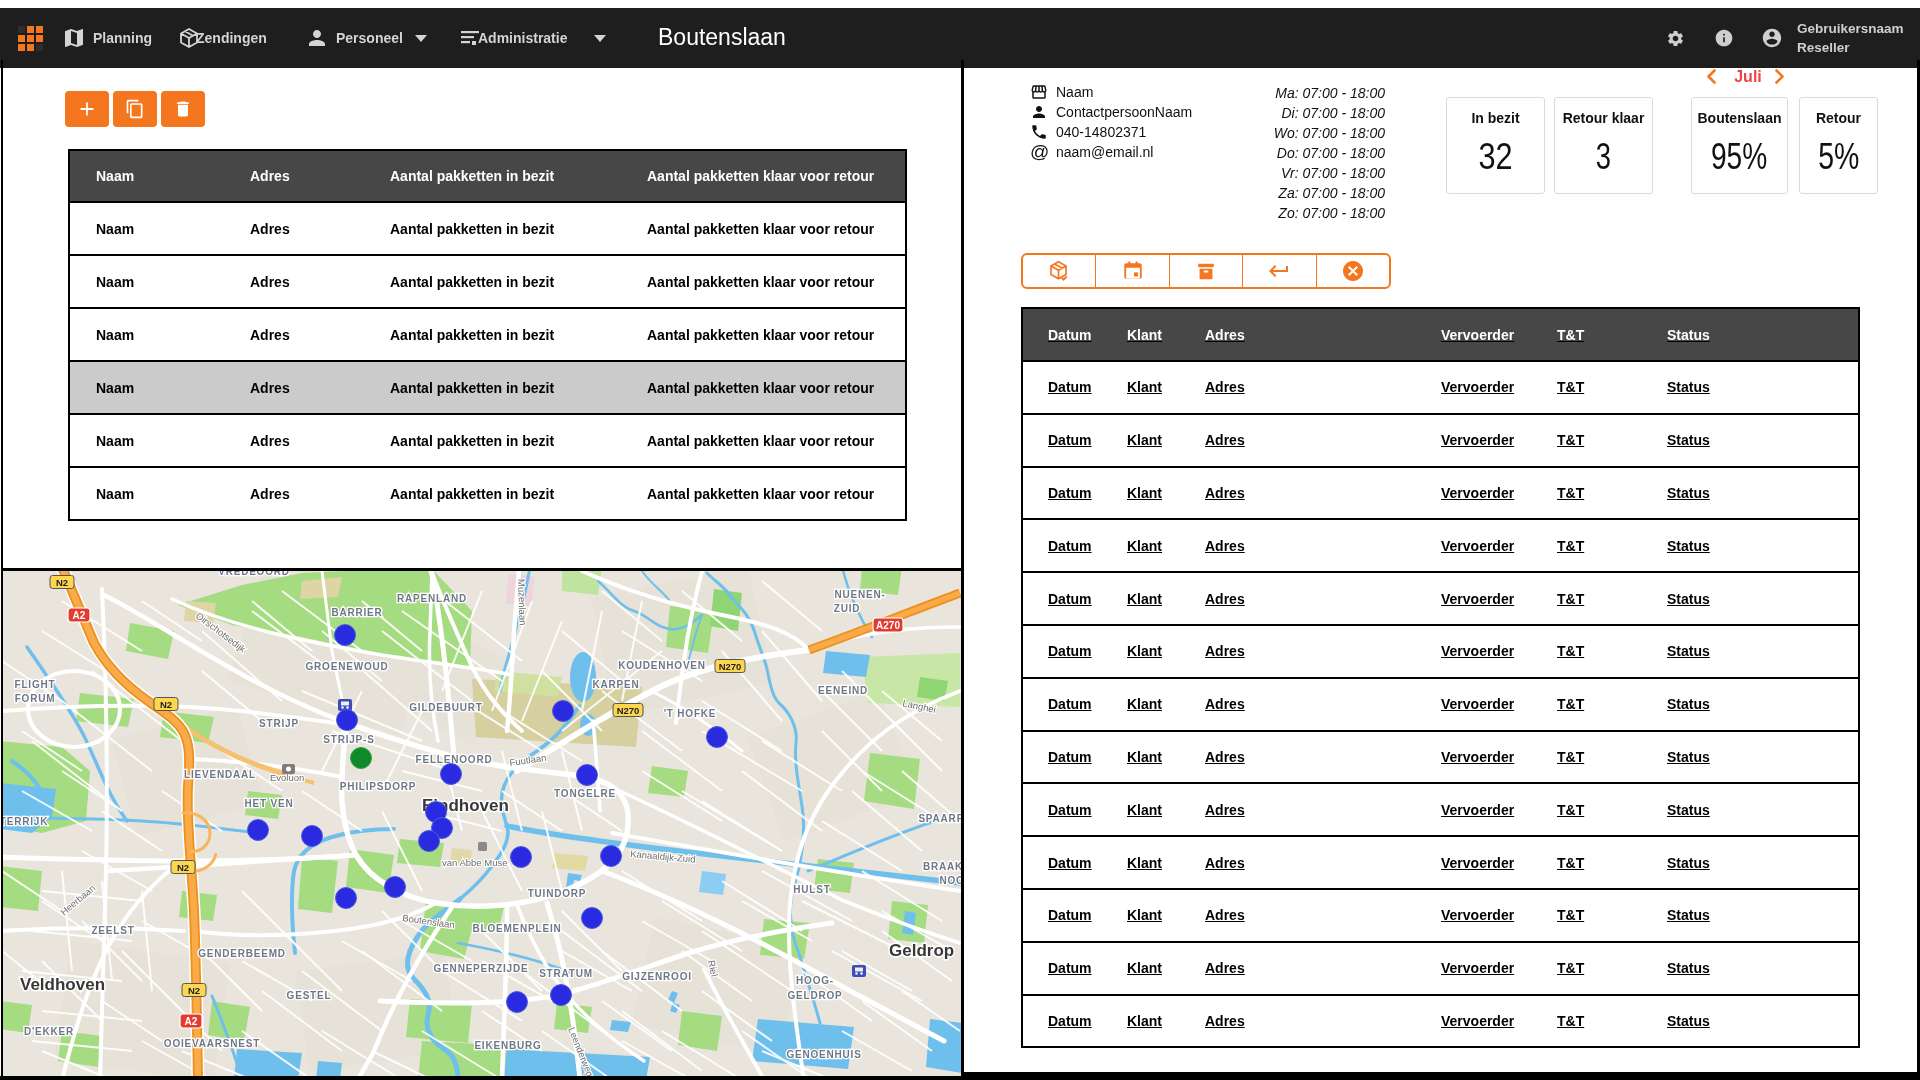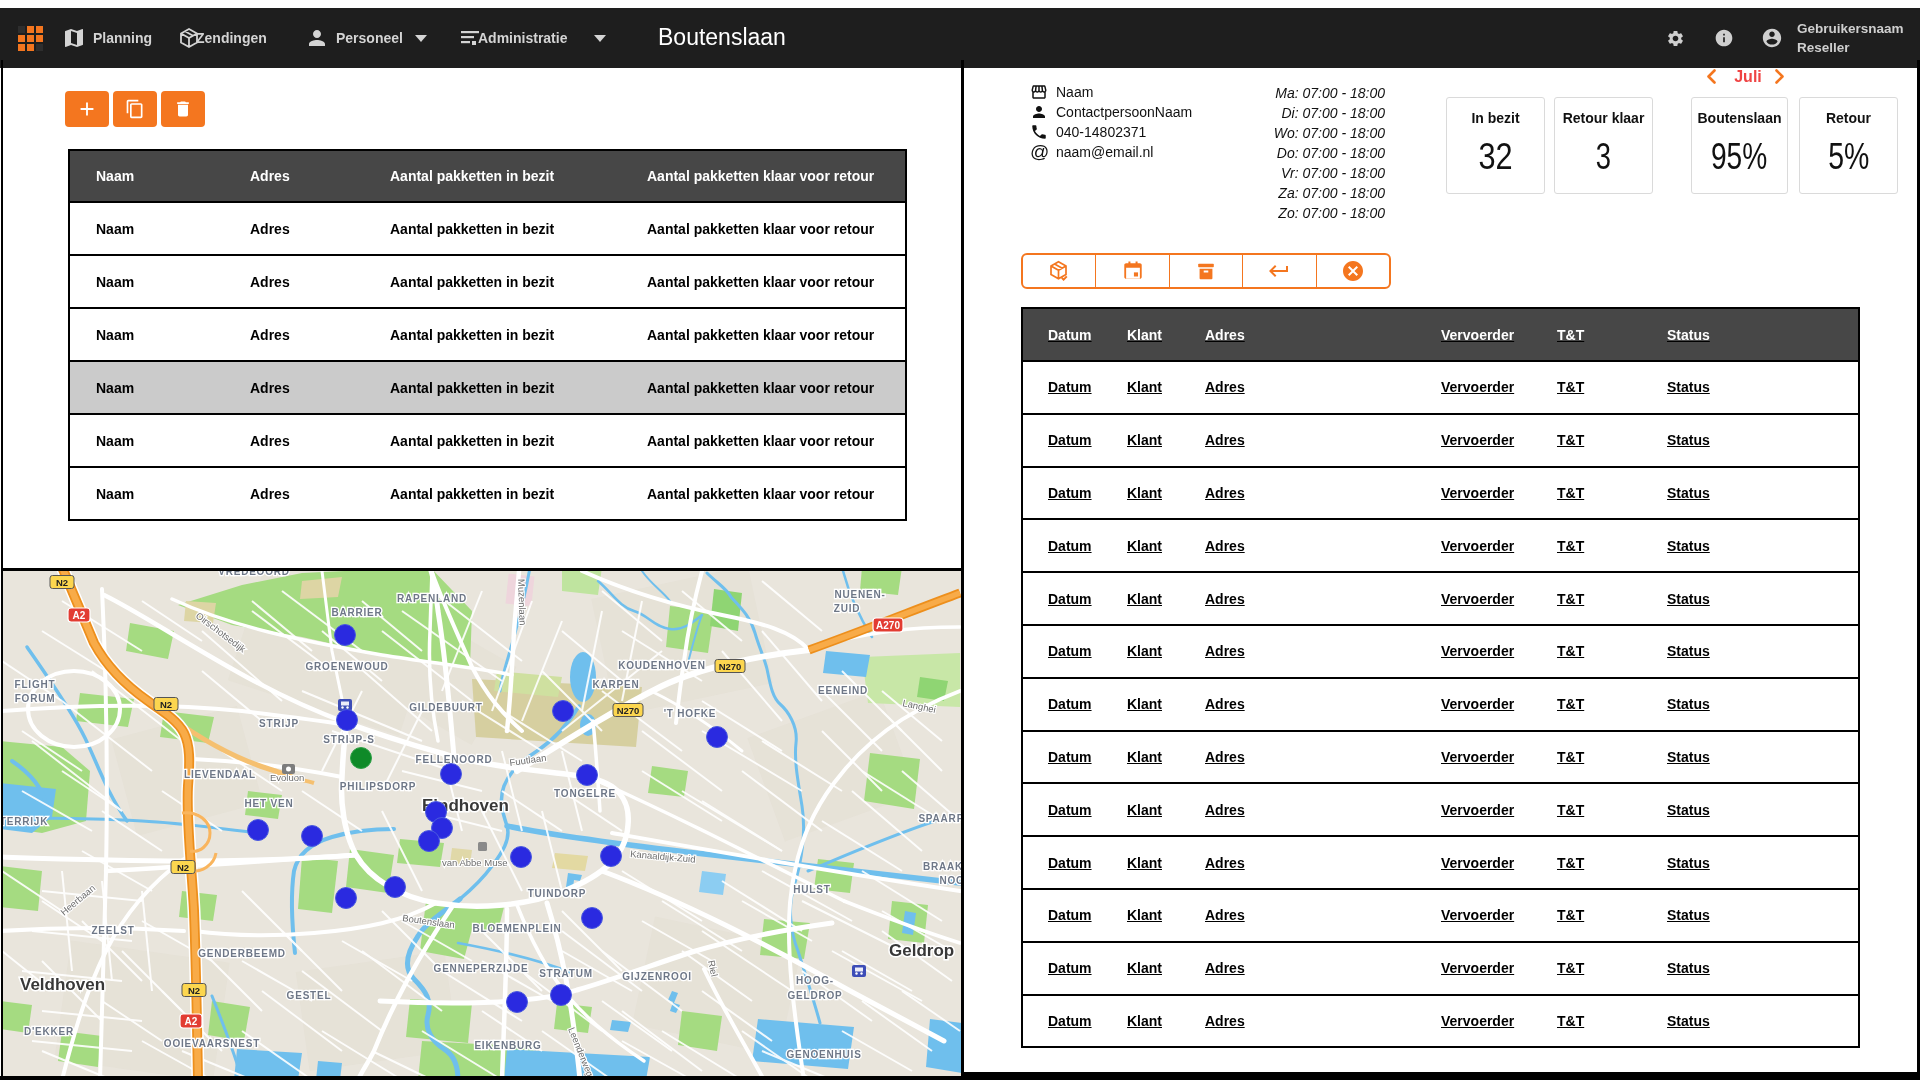--- a/index.html
+++ b/index.html
@@ -626,21 +626,21 @@
     <div class="cv"><span style="transform:scaleX(0.83)">32</span></div>
   </div>
   <div class="card" style="left:1554px;width:99px">
     <div class="ct">Retour klaar</div>
     <div class="cv"><span style="transform:scaleX(0.74)">3</span></div>
   </div>
   <div class="card" style="left:1691px;width:97px">
     <div class="ct">Boutenslaan</div>
     <div class="cv"><span style="transform:scaleX(0.76)">95%</span></div>
   </div>
-  <div class="card" style="left:1799px;width:99px">
+  <div class="card" style="left:1799px;width:79px">
     <div class="ct">Retour</div>
     <div class="cv"><span style="transform:scaleX(0.77)">5%</span></div>
   </div>
   <div class="btnrow">
     <div class="cell">
       <svg width="24" height="24" viewBox="0 0 24 24" fill="none" stroke="#f4761f" stroke-width="1.7">
         <path d="M11.5 2.8 L19 7 V15.5 L11.5 19.8 L4 15.5 V7 Z M4 7 L11.5 11.3 L19 7 M11.5 11.3 V19.8 M7.6 4.9 L15.2 9.2"></path>
         <path d="M14.8 18.8 l1.8 1.8 l3.2 -3.2" stroke-width="2"></path>
       </svg>
     </div>

